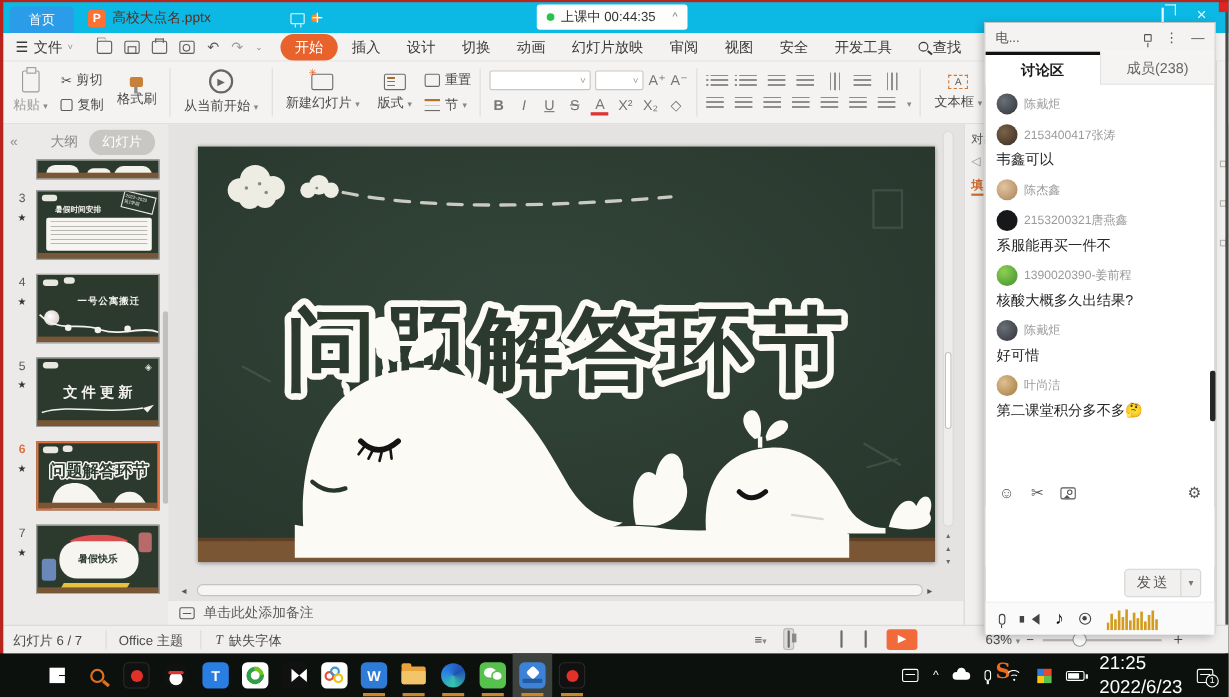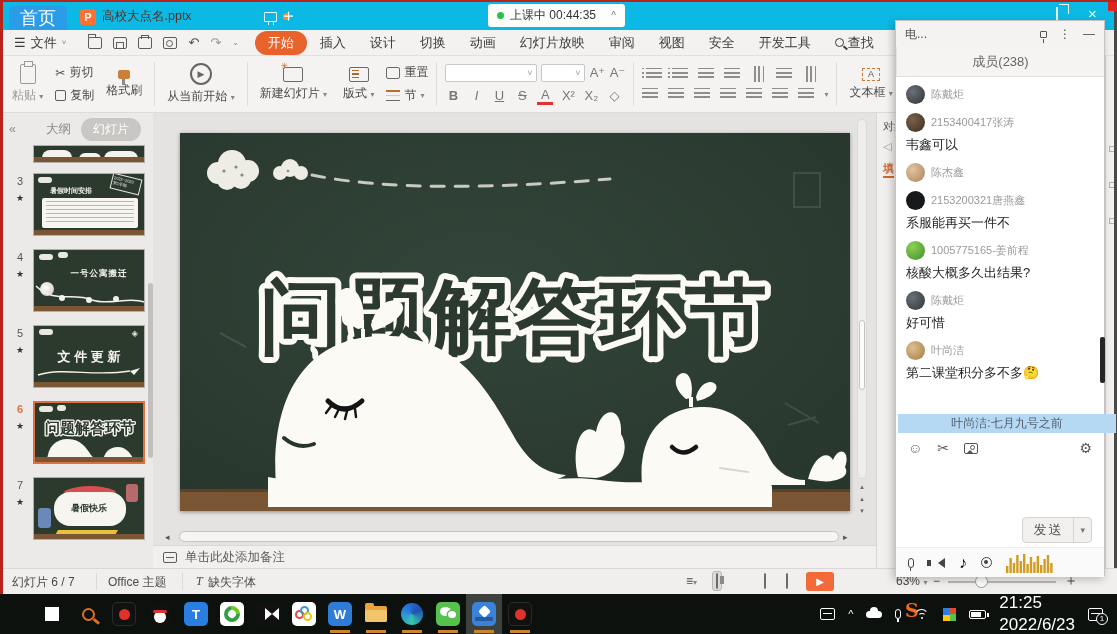--- a/index.html
+++ b/index.html
@@ -3,21 +3,21 @@
 <meta charset="utf-8">
 <style>
 *{margin:0;padding:0;box-sizing:border-box}
 body{font-family:"Liberation Sans","DejaVu Sans",sans-serif;background:#000}
 #screen{position:relative;width:1117px;height:634px;background:#efeeec;overflow:hidden}
 
 .titlebar{position:absolute;left:0;top:0;width:1117px;height:30px;background:#0cb9e4}
 .red-top{position:absolute;left:0;top:0;width:1117px;height:2px;background:#b8241c;z-index:60}
 .red-left{position:absolute;left:0;top:0;width:3px;height:598px;background:#b8241c;z-index:60}
 .red-corner{position:absolute;left:1108px;top:0;width:9px;height:11px;background:#e02321;z-index:36}
-.home-tab{position:absolute;left:9px;top:6px;width:58px;height:24px;background:#2b9ce8;border-radius:4px 4px 0 0;color:#fff;font-size:18px;display:flex;align-items:center;justify-content:center}
+.home-tab{position:absolute;left:9px;top:6px;width:58px;height:24px;background:#2b9ce8;border-radius:4px 4px 0 0;color:#fff;font-size:12px;display:flex;align-items:center;justify-content:center}
 .doc-tab{position:absolute;left:72px;top:3px;height:27px;display:flex;align-items:center;gap:6px;padding:0 8px;color:#5d2c20;font-size:12.5px}
 .p-icon{width:16px;height:16px;background:#ff7033;border-radius:3px;color:#fff;font-size:11px;font-weight:bold;display:flex;align-items:center;justify-content:center}
 .mon-icon{width:13px;height:10px;border:1.5px solid #e8f8fd;border-radius:1px;position:relative;margin-left:66px}
 .mon-icon::after{content:"";position:absolute;left:3px;bottom:-4px;width:4px;height:3px;border-left:1.5px solid #e8f8fd;border-right:1.5px solid #e8f8fd}
 .dot-orange{width:7px;height:7px;border-radius:50%;background:#ff8a2a}
 .plus-btn{position:absolute;left:280px;top:4px;color:#fff;font-size:17px}
 .class-pill{position:absolute;left:488px;top:4px;width:137px;height:23px;background:#fdfdfc;border-radius:3px;display:flex;align-items:center;gap:6px;padding:0 9px;font-size:12px;color:#333}
 .green-dot{width:7px;height:7px;border-radius:50%;background:#27c24c}
 .pill-caret{margin-left:auto;color:#777;font-size:10px}
 .winctl{position:absolute;top:8px;color:#eafcff;font-size:12px}
@@ -608,20 +608,21 @@
   <div class="chat">
     <div class="chat-head">
       <span>电...</span>
       <span class="hicons">
         <span class="pin-ic"></span>
         <span>⋮</span>
         <span>—</span>
       </span>
     </div>
     <div class="chat-tabs">
+      <div class="ctab active">讨论区</div>
       <div class="ctab inactive">成员(238)</div>
     </div>
     <div class="msgs">
       <div class="msg">
         <div class="mname">
             <span class="avatar av1"></span>
             <span>陈戴炬</span>
           </div>
       </div>
       <div class="msg">
@@ -640,41 +641,40 @@
       <div class="msg">
         <div class="mname">
             <span class="avatar av4"></span>
             <span>2153200321唐燕鑫</span>
           </div>
         <div class="mtext">系服能再买一件不</div>
       </div>
       <div class="msg">
         <div class="mname">
             <span class="avatar av5"></span>
-            <span>1005775165-姜前程</span>
+            <span>1390020390-姜前程</span>
           </div>
         <div class="mtext">核酸大概多久出结果?</div>
       </div>
       <div class="msg">
         <div class="mname">
             <span class="avatar av6"></span>
             <span>陈戴炬</span>
           </div>
         <div class="mtext">好可惜</div>
       </div>
       <div class="msg">
         <div class="mname">
             <span class="avatar av7"></span>
             <span>叶尚洁</span>
           </div>
         <div class="mtext">第二课堂积分多不多🤔</div>
       </div>
 
     </div>
-    <div class="notice">叶尚洁:七月九号之前</div>
     <div class="chat-tools">
       <span>☺</span>
       <span>✂</span>
       <span class="img-ic"></span>
       <span style="margin-left:auto">⚙</span>
     </div>
     <div class="chat-input"></div>
     <div class="send-row">
       <div class="send-btn">
         <span class="lbl">发送</span>

